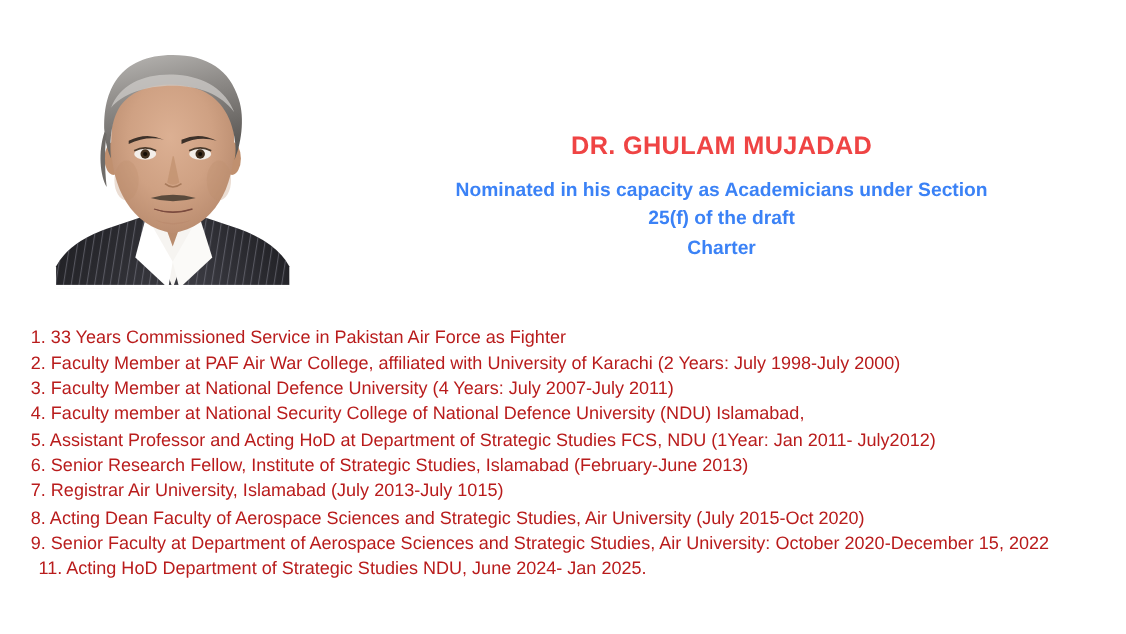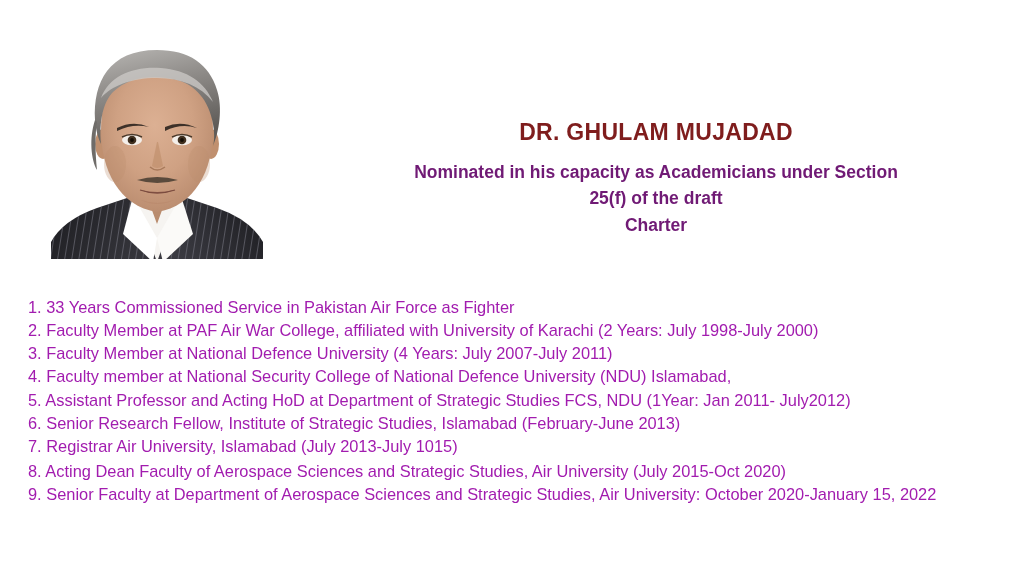--- a/index.html
+++ b/index.html
@@ -43,47 +43,47 @@
   .heading-block {
     position: absolute;
     left: 332px;
     top: 118px;
     width: 648px;
     text-align: center;
   }
   .person-name {
     font-size: 23px;
     font-weight: bold;
-    color: #7f1d1d;
+    color: #ef4444;
     letter-spacing: 0.3px;
     line-height: 1.25;
     margin: 0 0 12px 0;
     white-space: nowrap;
   }
   .person-role {
     font-size: 17.5px;
     font-weight: bold;
-    color: #701a75;
+    color: #3b82f6;
     line-height: 1.52;
     margin: 0;
   }
 
   
   .credentials {
     position: absolute;
     left: 28px;
     top: 299px;
     width: 982px;
     list-style: none;
     margin: 0;
     padding: 0;
   }
   .credential-item {
     font-size: 16.4px;
-    color: #a21caf;
+    color: #b91c1c;
     line-height: 1.0;
     padding: 0;
     margin: 0 0 6.6px 0;
     white-space: nowrap;
   }
   .credential-item.gap-before {
     margin-top: 8px;
   }
   .credential-item.indented {
     padding-left: 7px;
@@ -201,16 +201,17 @@
 
   <ol class="credentials" id="credentials-list">
       <li class="credential-item"><span>1.</span><span> 33 Years Commissioned Service in Pakistan Air Force as Fighter</span></li>
       <li class="credential-item"><span>2.</span><span> Faculty Member at PAF Air War College, affiliated with University of Karachi (2 Years: July 1998-July 2000)</span></li>
       <li class="credential-item"><span>3.</span><span> Faculty Member at National Defence University (4 Years: July 2007-July 2011)</span></li>
       <li class="credential-item"><span>4.</span><span> Faculty member at National Security College of National Defence University (NDU) Islamabad,</span></li>
       <li class="credential-item gap-before"><span>5.</span><span> Assistant Professor and Acting HoD at Department of Strategic Studies FCS, NDU (1Year: Jan 2011- July2012)</span></li>
       <li class="credential-item"><span>6.</span><span> Senior Research Fellow, Institute of Strategic Studies, Islamabad (February-June 2013)</span></li>
       <li class="credential-item"><span>7.</span><span> Registrar Air University, Islamabad (July 2013-July 1015)</span></li>
       <li class="credential-item gap-before"><span>8.</span><span> Acting Dean Faculty of Aerospace Sciences and Strategic Studies, Air University (July 2015-Oct 2020)</span></li>
-      <li class="credential-item"><span>9.</span><span> Senior Faculty at Department of Aerospace Sciences and Strategic Studies, Air University: October 2020-January 15, 2022</span></li>
+      <li class="credential-item"><span>9.</span><span> Senior Faculty at Department of Aerospace Sciences and Strategic Studies, Air University: October 2020-December 15, 2022</span></li>
+      <li class="credential-item indented"><span>11.</span><span> Acting HoD Department of Strategic Studies NDU, June 2024- Jan 2025.</span></li>
     </ol>
 
 </div>
 
 </body></html>

